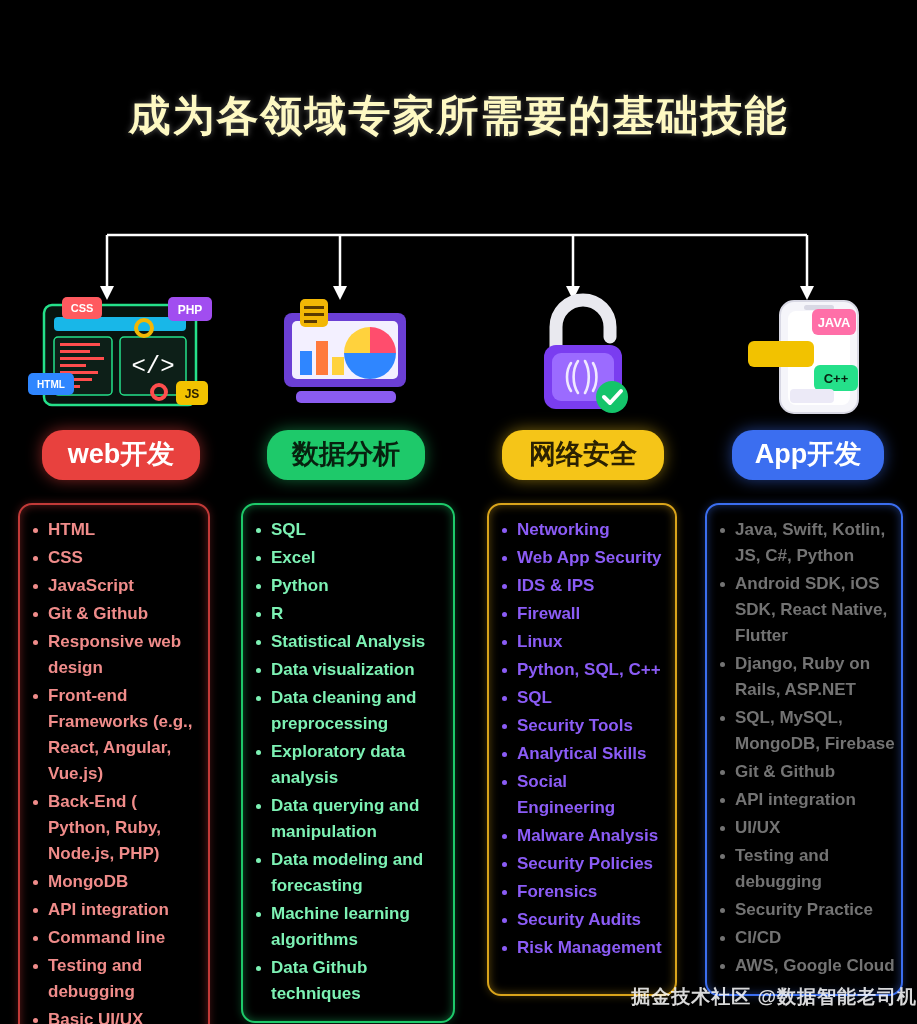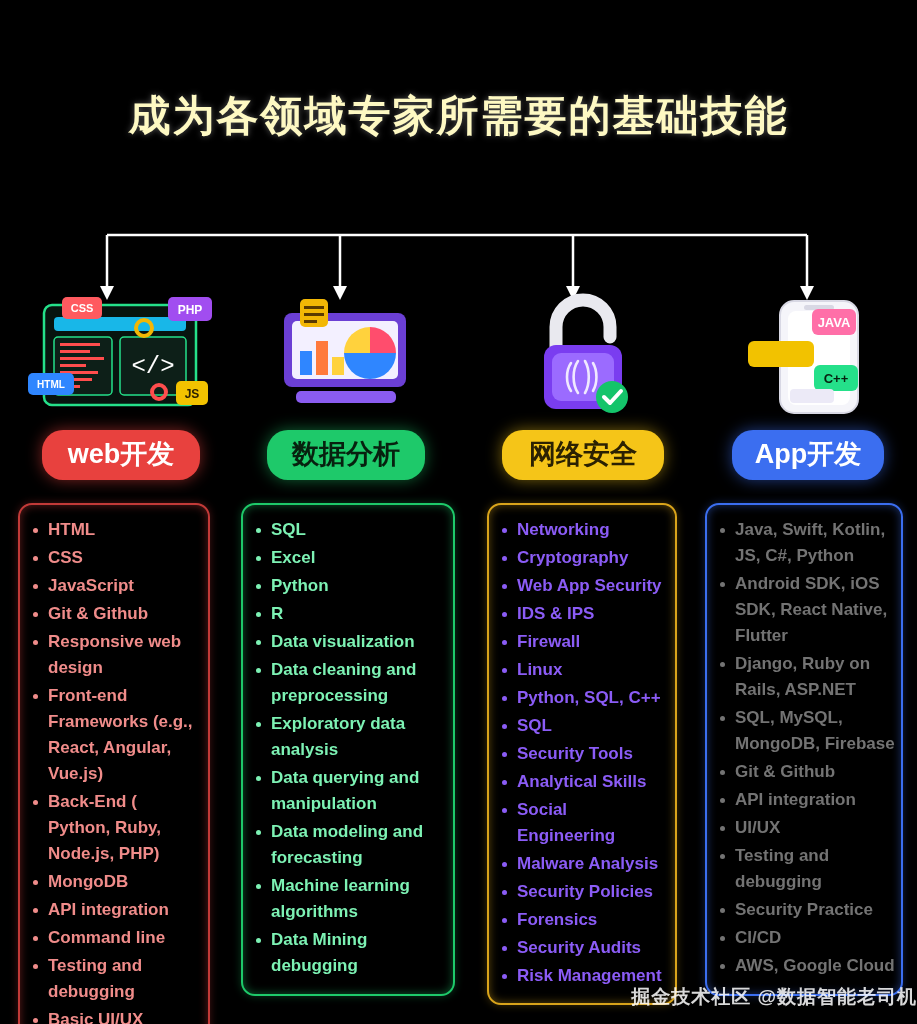--- a/index.html
+++ b/index.html
@@ -261,33 +261,33 @@
       <li>Testing and debugging</li>
       <li>Basic UI/UX</li>
     </ul>
 </div>
 <div class="card" id="card1">
   <ul>
       <li>SQL</li>
       <li>Excel</li>
       <li>Python</li>
       <li>R</li>
+      <li>Statistical Analysis</li>
       <li>Data visualization</li>
       <li>Data cleaning and preprocessing</li>
       <li>Exploratory data analysis</li>
       <li>Data querying and manipulation</li>
       <li>Data modeling and forecasting</li>
       <li>Machine learning algorithms</li>
-      <li>Data Mining debugging</li>
+      <li>Data Github techniques</li>
     </ul>
 </div>
 <div class="card" id="card2">
   <ul>
       <li>Networking</li>
-      <li>Cryptography</li>
       <li>Web App Security</li>
       <li>IDS &amp; IPS</li>
       <li>Firewall</li>
       <li>Linux</li>
       <li>Python, SQL, C++</li>
       <li>SQL</li>
       <li>Security Tools</li>
       <li>Analytical Skills</li>
       <li>Social Engineering</li>
       <li>Malware Analysis</li>

